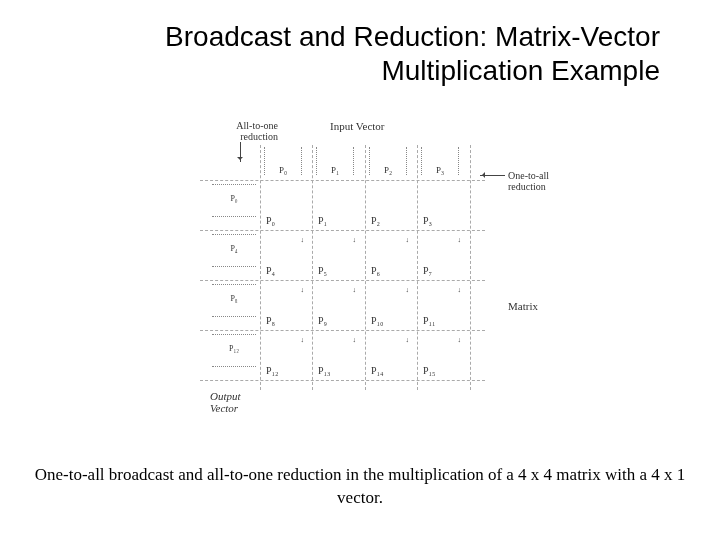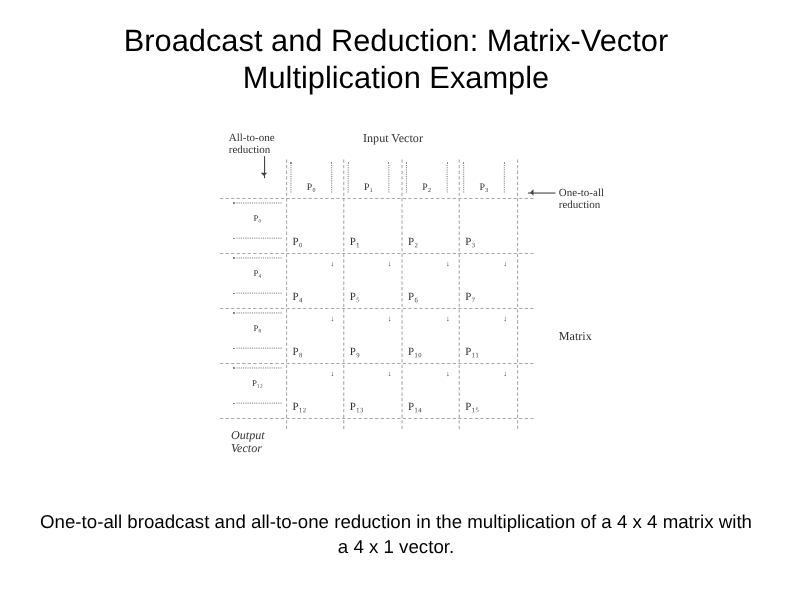--- a/index.html
+++ b/index.html
@@ -8,44 +8,45 @@
     width: 720px;
     height: 540px;
     font-family: Arial, Helvetica, sans-serif;
     background: #fff;
     color: #000;
     position: relative;
   }
   .slide { width: 720px; height: 540px; position: relative; }
   .title {
     font-size: 28px;
-    text-align: center;
+    text-align: right;
     padding: 20px 60px 10px 60px;
     line-height: 1.2;
   }
   .caption {
     position: absolute;
     left: 30px; right: 30px;
     bottom: 30px;
     font-size: 17px;
     text-align: center;
     line-height: 1.35;
+    font-family: Liberation Serif, serif;
   }
   .diagram {
     position: absolute;
     left: 140px;
     top: 120px;
     width: 440px;
     height: 300px;
     font-family: 'Times New Roman', serif;
     font-size: 11px;
     color: #333;
   }
   
-  .lbl-reduction { position:absolute; left:68px; top:0; width:70px; text-align:left; font-size:10px; line-height:1.1; }
+  .lbl-reduction { position:absolute; left:68px; top:0; width:70px; text-align:right; font-size:10px; line-height:1.1; }
   .lbl-input { position:absolute; left:190px; top:0; font-size:11px; }
   .lbl-broadcast { position:absolute; left:368px; top:50px; width:70px; font-size:10px; line-height:1.1; }
   .lbl-matrix { position:absolute; left:368px; top:180px; font-size:11px; }
   .lbl-output { position:absolute; left:70px; top:270px; font-size:11px; line-height:1.1;font-style:italic; }
   
   .arrow-down { position:absolute; left:100px; top:22px; width:1px; height:20px; background:#444; }
   .arrow-down::after { content:''; position:absolute; left:-3px; bottom:-1px; border:3px solid transparent; border-top-color:#444; }
   .arrow-left { position:absolute; left:340px; top:55px; width:25px; height:1px; background:#444; }
   .arrow-left::before { content:''; position:absolute; left:-1px; top:-3px; border:3px solid transparent; border-right-color:#444; }
   

